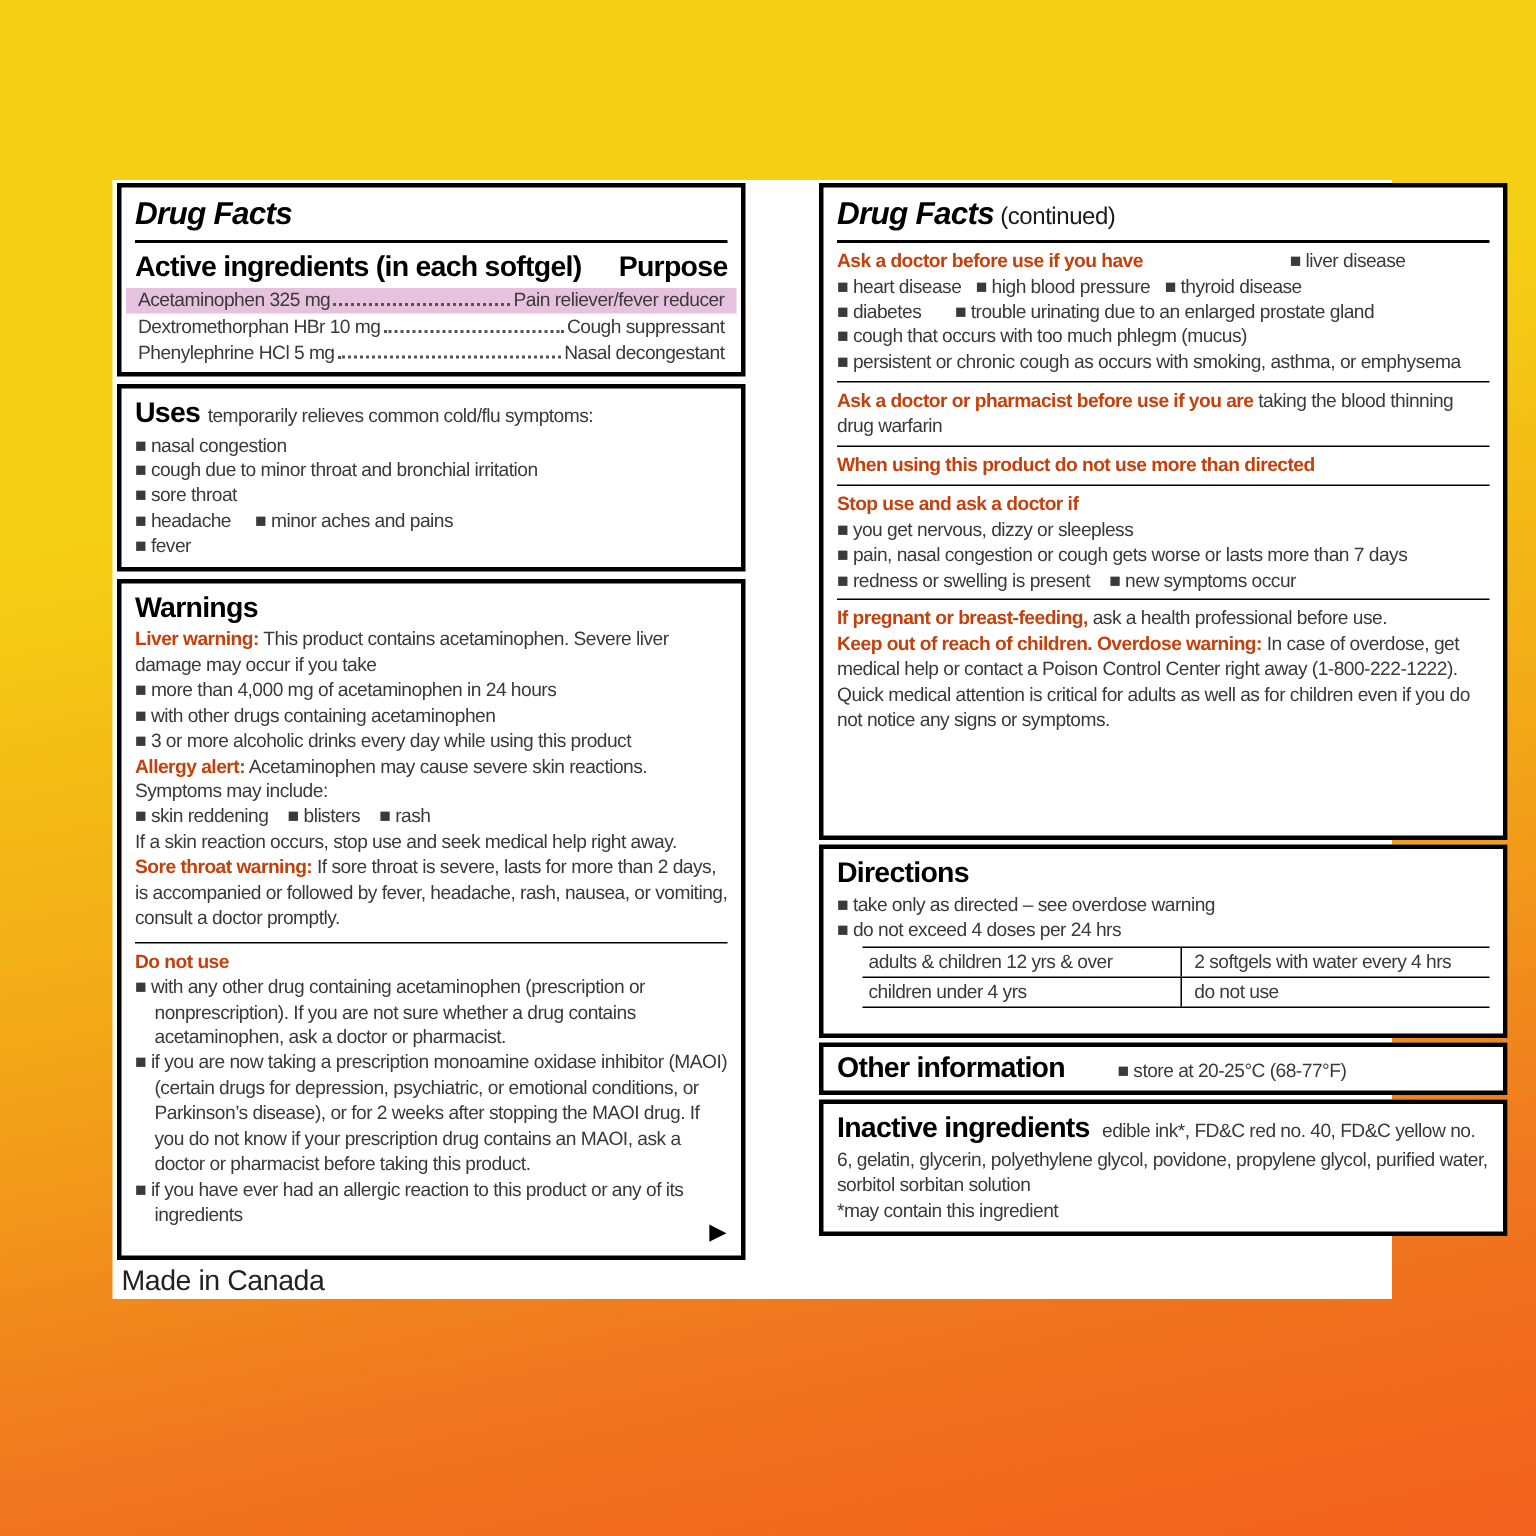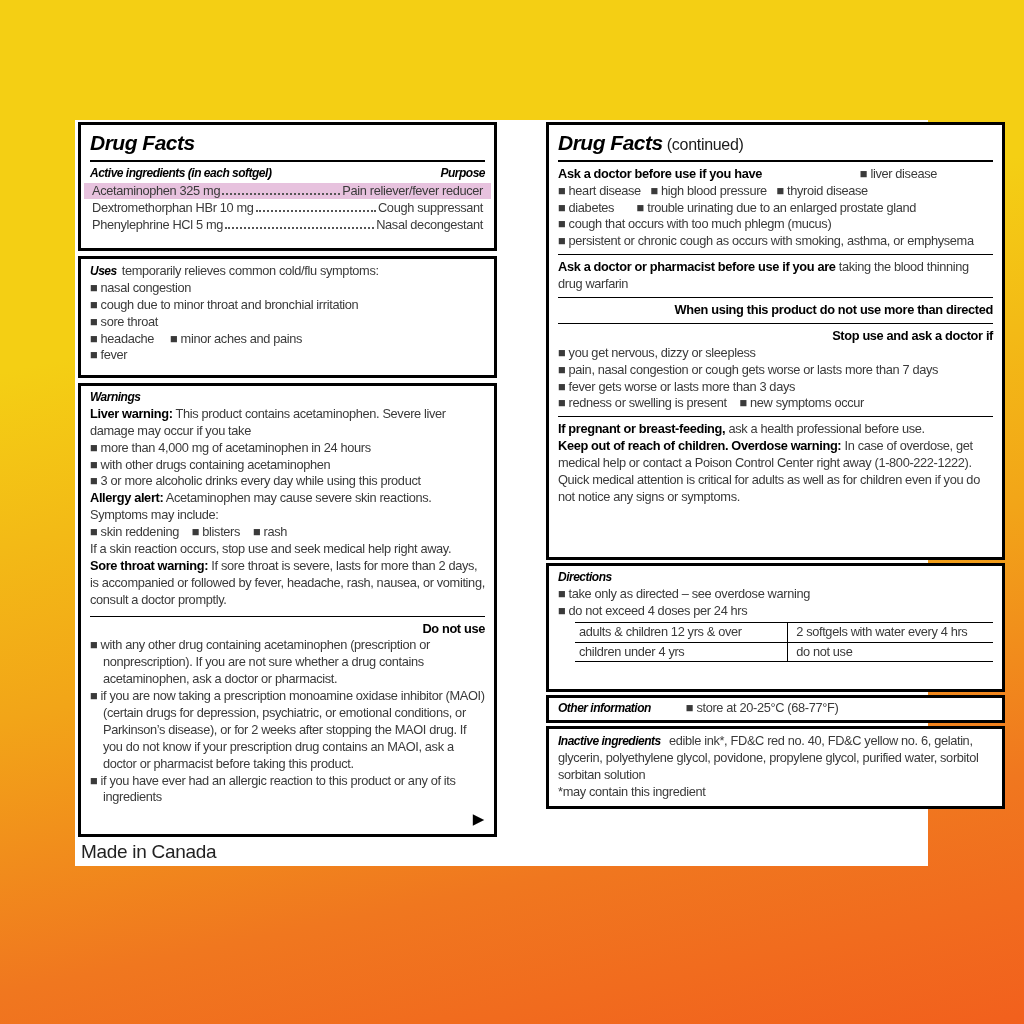--- a/index.html
+++ b/index.html
@@ -16,23 +16,23 @@
   .col { position:absolute; top:2px; }
   .col-left  { left:3px;   width:419px; }
   .col-right { left:444px; width:486px;padding-left:27px; }
   .box {
     border:3px solid #000; background:#fff; padding:4px 9px 5px 9px; margin-bottom:5px;
     position:relative;
   }
   .col-right .box { margin-bottom:3px; }
   body, .box { color:#3a3a3a; font-size:12.8px; line-height:1.32; letter-spacing:-0.35px; }
   .h1 { font-size:21px; font-weight:bold; font-style:italic; color:#000; letter-spacing:-0.5px; }
-  .h2 { font-size:12px; font-weight:bold; font-style:italic; color:#000; letter-spacing:-0.5px; }
+  .h2 { font-size:19px; font-weight:bold; color:#000; letter-spacing:-0.5px; }
   .cont { font-size:16px; color:#1a1a1a; letter-spacing:-0.3px; }
-  .sub { font-weight:bold; color:#000000;text-align:right; }
+  .sub { font-weight:bold; color:#c2410c; }
   .rule-heavy { border:0; border-top:2.5px solid #000; margin:3px 0 4px 0; }
   .rule { border:0; border-top:1.5px solid #000; margin:4px 0 4px 0; }
   .li { padding-left:13px; text-indent:-13px; }
   .row-flex { display:flex; align-items:baseline; justify-content:space-between; }
   .ing-row { display:flex; align-items:baseline; padding:0 2px; }
   .ing-row.hl { background:#e7c2de; margin:1px -6px 1px -6px; padding:0 8px; }
   .leader { flex:1; border-bottom:2px dotted #555; margin:0 2px 3px 2px; min-width:12px; }
   .mt2 { margin-top:2px; }
   .dose-table { margin-left:17px; margin-top:2px; border-top:1.5px solid #000; }
   .dose-row { display:flex; border-bottom:1.5px solid #000;align-items:center; }
@@ -120,21 +120,20 @@
       <div class="li">■ cough that occurs with too much phlegm (mucus)</div>
       <div class="li">■ persistent or chronic cough as occurs with smoking, asthma, or emphysema</div>
       <hr class="rule">
       <p><span class="sub">Ask a doctor or pharmacist before use if you are</span><span> taking the blood thinning drug warfarin</span></p>
       <hr class="rule">
       <p class="sub">When using this product do not use more than directed</p>
       <hr class="rule">
       <div class="sub">Stop use and ask a doctor if</div>
       <div class="li">■ you get nervous, dizzy or sleepless</div>
       <div class="li">■ pain, nasal congestion or cough gets worse or lasts more than 7 days</div>
-      <div class="li">■ fever gets worse or lasts more than 3 days</div>
       <div class="li">■ redness or swelling is present&nbsp;&nbsp;&nbsp;&nbsp;■ new symptoms occur</div>
       <hr class="rule">
       <p><span class="sub">If pregnant or breast-feeding,</span><span> ask a health professional before use.</span></p>
       <p><span class="sub">Keep out of reach of children. Overdose warning:</span><span> In case of overdose, get medical help or contact a Poison Control Center right away (1-800-222-1222). Quick medical attention is critical for adults as well as for children even if you do not notice any signs or symptoms.</span></p>
     </div>
 
     <div class="box" style="min-height:129px">
       <div class="h2">Directions</div>
       <div class="li">■ take only as directed – see overdose warning</div>
       <div class="li">■ do not exceed 4 doses per 24 hrs</div>

